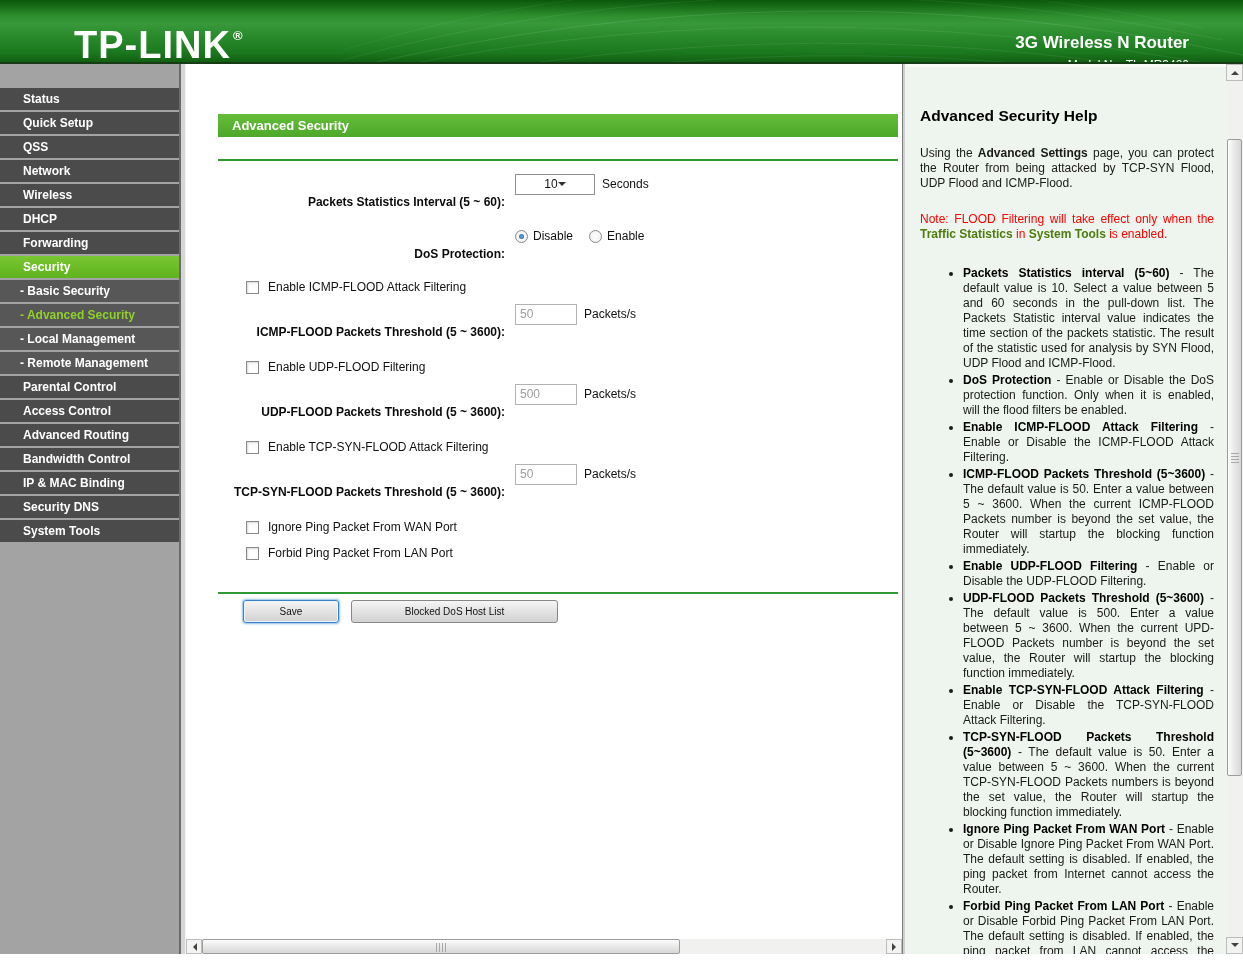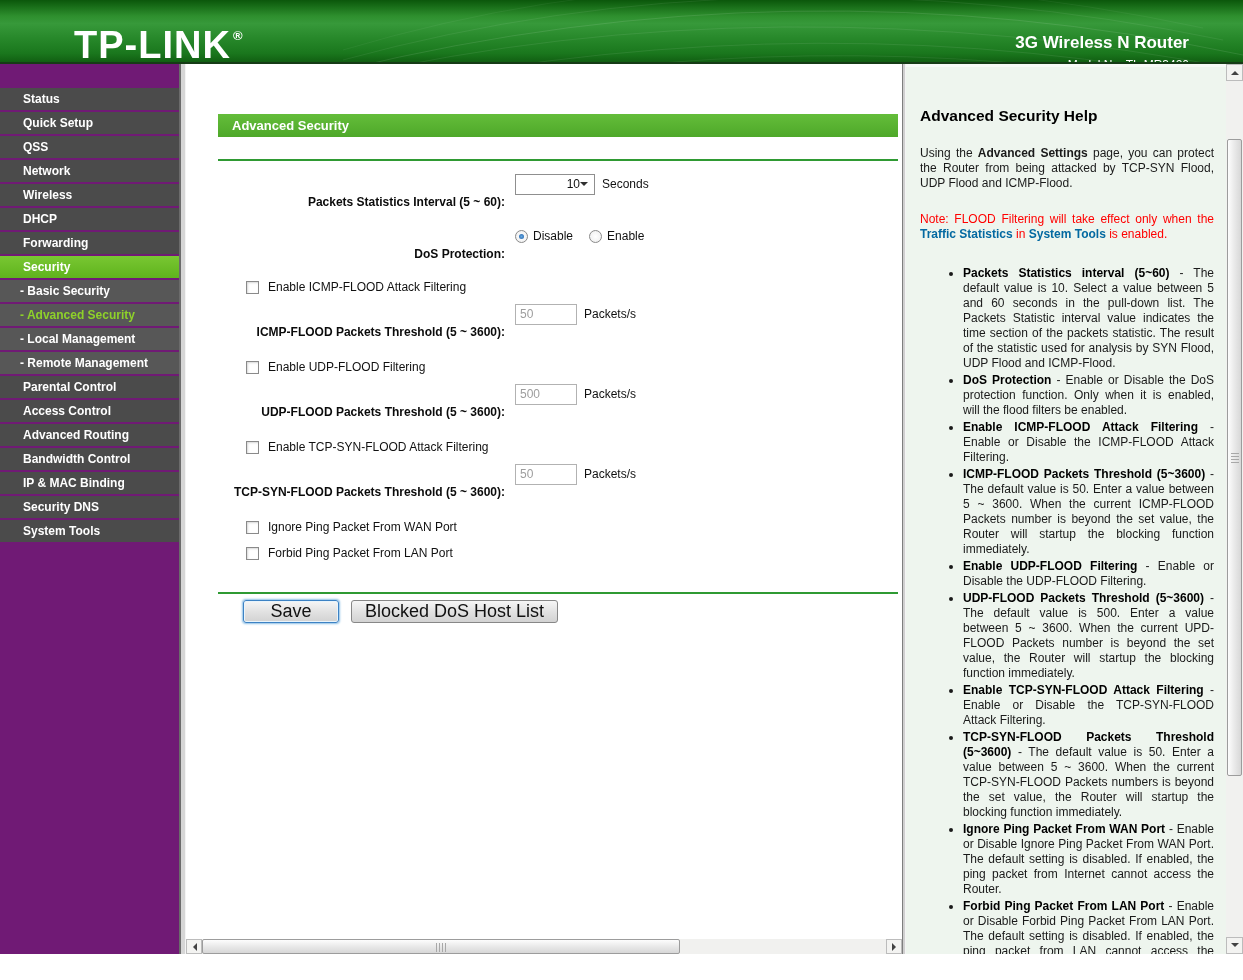--- a/index.html
+++ b/index.html
@@ -16,21 +16,21 @@
           font-size:38px; letter-spacing:1px; }
   .logo sup { font-size:13px; vertical-align:18px; margin-left:2px; }
   .hdr-right { position:absolute; right:54px; top:33px; text-align:right; color:#fff; }
   .hdr-right .prod { font-size:17px; font-weight:bold; }
   .hdr-right .model { font-size:12px; font-weight:normal; margin-top:5px; }
 
   
   .frames { display:flex; height:890px; }
 
   
-  .sidebar { width:179px; background:#701a75; flex:none; }
+  .sidebar { width:179px; background:#a3a3a3; flex:none; }
   .menu { list-style:none; margin-top:24px; }
   .menu li { height:22px; line-height:22px; margin-bottom:2px; color:#fff;
              font-size:12px; font-weight:bold; cursor:pointer; }
   .menu li.main { background:#4b4b4b; padding-left:23px; }
   .menu li.sub  { background:#575757; padding-left:20px; }
   .menu li.active { background:linear-gradient(180deg,#79c732,#5fb31d); color:#fff; }
   .menu li.active-sub { color:#8ed12a; }
 
   .fborder1 { width:7px; flex:none; background:#d6d6d6;
               border-left:2px solid #6b6b6b; border-right:1px solid #f4f4f4; }
@@ -56,39 +56,39 @@
   .row-th1      { top:239px; }
   .row-cb2      { top:295px; height:16px; }
   .row-th2      { top:319px; }
   .row-cb3      { top:375px; height:16px; }
   .row-th3      { top:399px; }
   .row-cb4      { top:455px; height:16px; }
   .row-cb5      { top:481px; height:16px; }
   .cbrow { padding-left:28px; }
 
   .selectbox { width:80px; height:21px; border:1px solid #8f8f8f; background:#fff;
-               display:flex; align-items:center; justify-content:flex-end;
+               display:flex; align-items:center; justify-content:center;
                padding:0 6px; margin-right:7px; cursor:pointer; }
   .caret { width:0; height:0; border:4px solid transparent; border-top-color:#303030; margin-top:4px; }
 
   .radio { width:13px; height:13px; border:1px solid #8a8a8a; border-radius:50%;
            background:radial-gradient(#fff,#ececec); margin-right:5px; position:relative; flex:none; cursor:pointer; }
   .radio.sel::after { content:""; position:absolute; left:3px; top:3px; width:5px; height:5px;
            border-radius:50%; background:radial-gradient(#66a8e0,#1f5fa8); }
   .radiolbl { margin-right:16px; }
 
   .cb { width:13px; height:13px; border:1px solid #8a8a8a; background:#fff;
         box-shadow:inset 1px 1px 2px #d8d8d8; margin-right:9px; flex:none; cursor:pointer; }
 
   .txt { width:62px; height:21px; border:1px solid #b2b2b2; background:#fff;
          color:#9d9d9d; font-size:12px; padding:0 4px; margin-right:7px;
          font-family:"Liberation Sans",sans-serif; }
 
   .btnrow { position:absolute; top:536px; left:0; }
-  .btn { position:absolute; height:23px; border-radius:3px; font-size:18px; color:#111;
+  .btn { position:absolute; height:23px; border-radius:3px; font-size:10px; color:#111;
          text-align:center; line-height:21px; cursor:pointer;
          background:linear-gradient(180deg,#f6f6f6,#e3e3e3 48%,#d2d2d2);
          border:1px solid #878787; }
   .btn-save { left:25px; width:96px; border:1px solid #3c82c4;
               box-shadow:0 0 2px 1px #8fc0e6, inset 0 0 0 1px #e9f4fb; }
   .btn-blocked { left:133px; width:207px; }
 
   
   .hscroll { position:absolute; left:0; bottom:0; width:716px; height:17px;
              background:#f1f1ef; border-top:2px solid #fff; }
@@ -102,21 +102,21 @@
   .hgrip { position:absolute; left:50%; top:3px; width:10px; height:9px; margin-left:-5px;
            background:repeating-linear-gradient(90deg,#a8a8a8 0 1px,transparent 1px 3px); }
 
   
   .help { width:320px; flex:none; background:#eef5ee; border-top:3px solid #f7faf7;
           padding:40px 12px 0 14px; overflow:hidden; color:#1a1a1a; }
   .help h3 { font-size:15.5px; color:#000; margin-bottom:21px; }
   .help p { font-size:12px; line-height:15px; text-align:justify; }
   .help .intro { margin-bottom:21px; }
   .help .note { color:#f00; margin-bottom:24px; }
-  .help .note b { color:#0369a1; }
+  .help .note b { color:#4d7c0f; }
   .bullets { margin:0; padding-left:43px; }
   .bullets li { font-size:12px; line-height:15px; text-align:justify; margin-bottom:2px; color:#1a1a1a; }
   .bullets .term { font-weight:bold; color:#000; }
 
   
   .vscroll { width:17px; flex:none; position:relative; background:#f1f1ef; }
   .vs-btn { position:absolute; left:0; width:17px; height:17px; background:#f3f3f1;
             border:1px solid #bcbcbc; display:flex; align-items:center; justify-content:center; cursor:pointer; }
   .vs-up { top:0; } .vs-down { bottom:0; }
   .tri-u { width:0;height:0;border:4px solid transparent;border-bottom-color:#424242;margin-top:-3px; }

